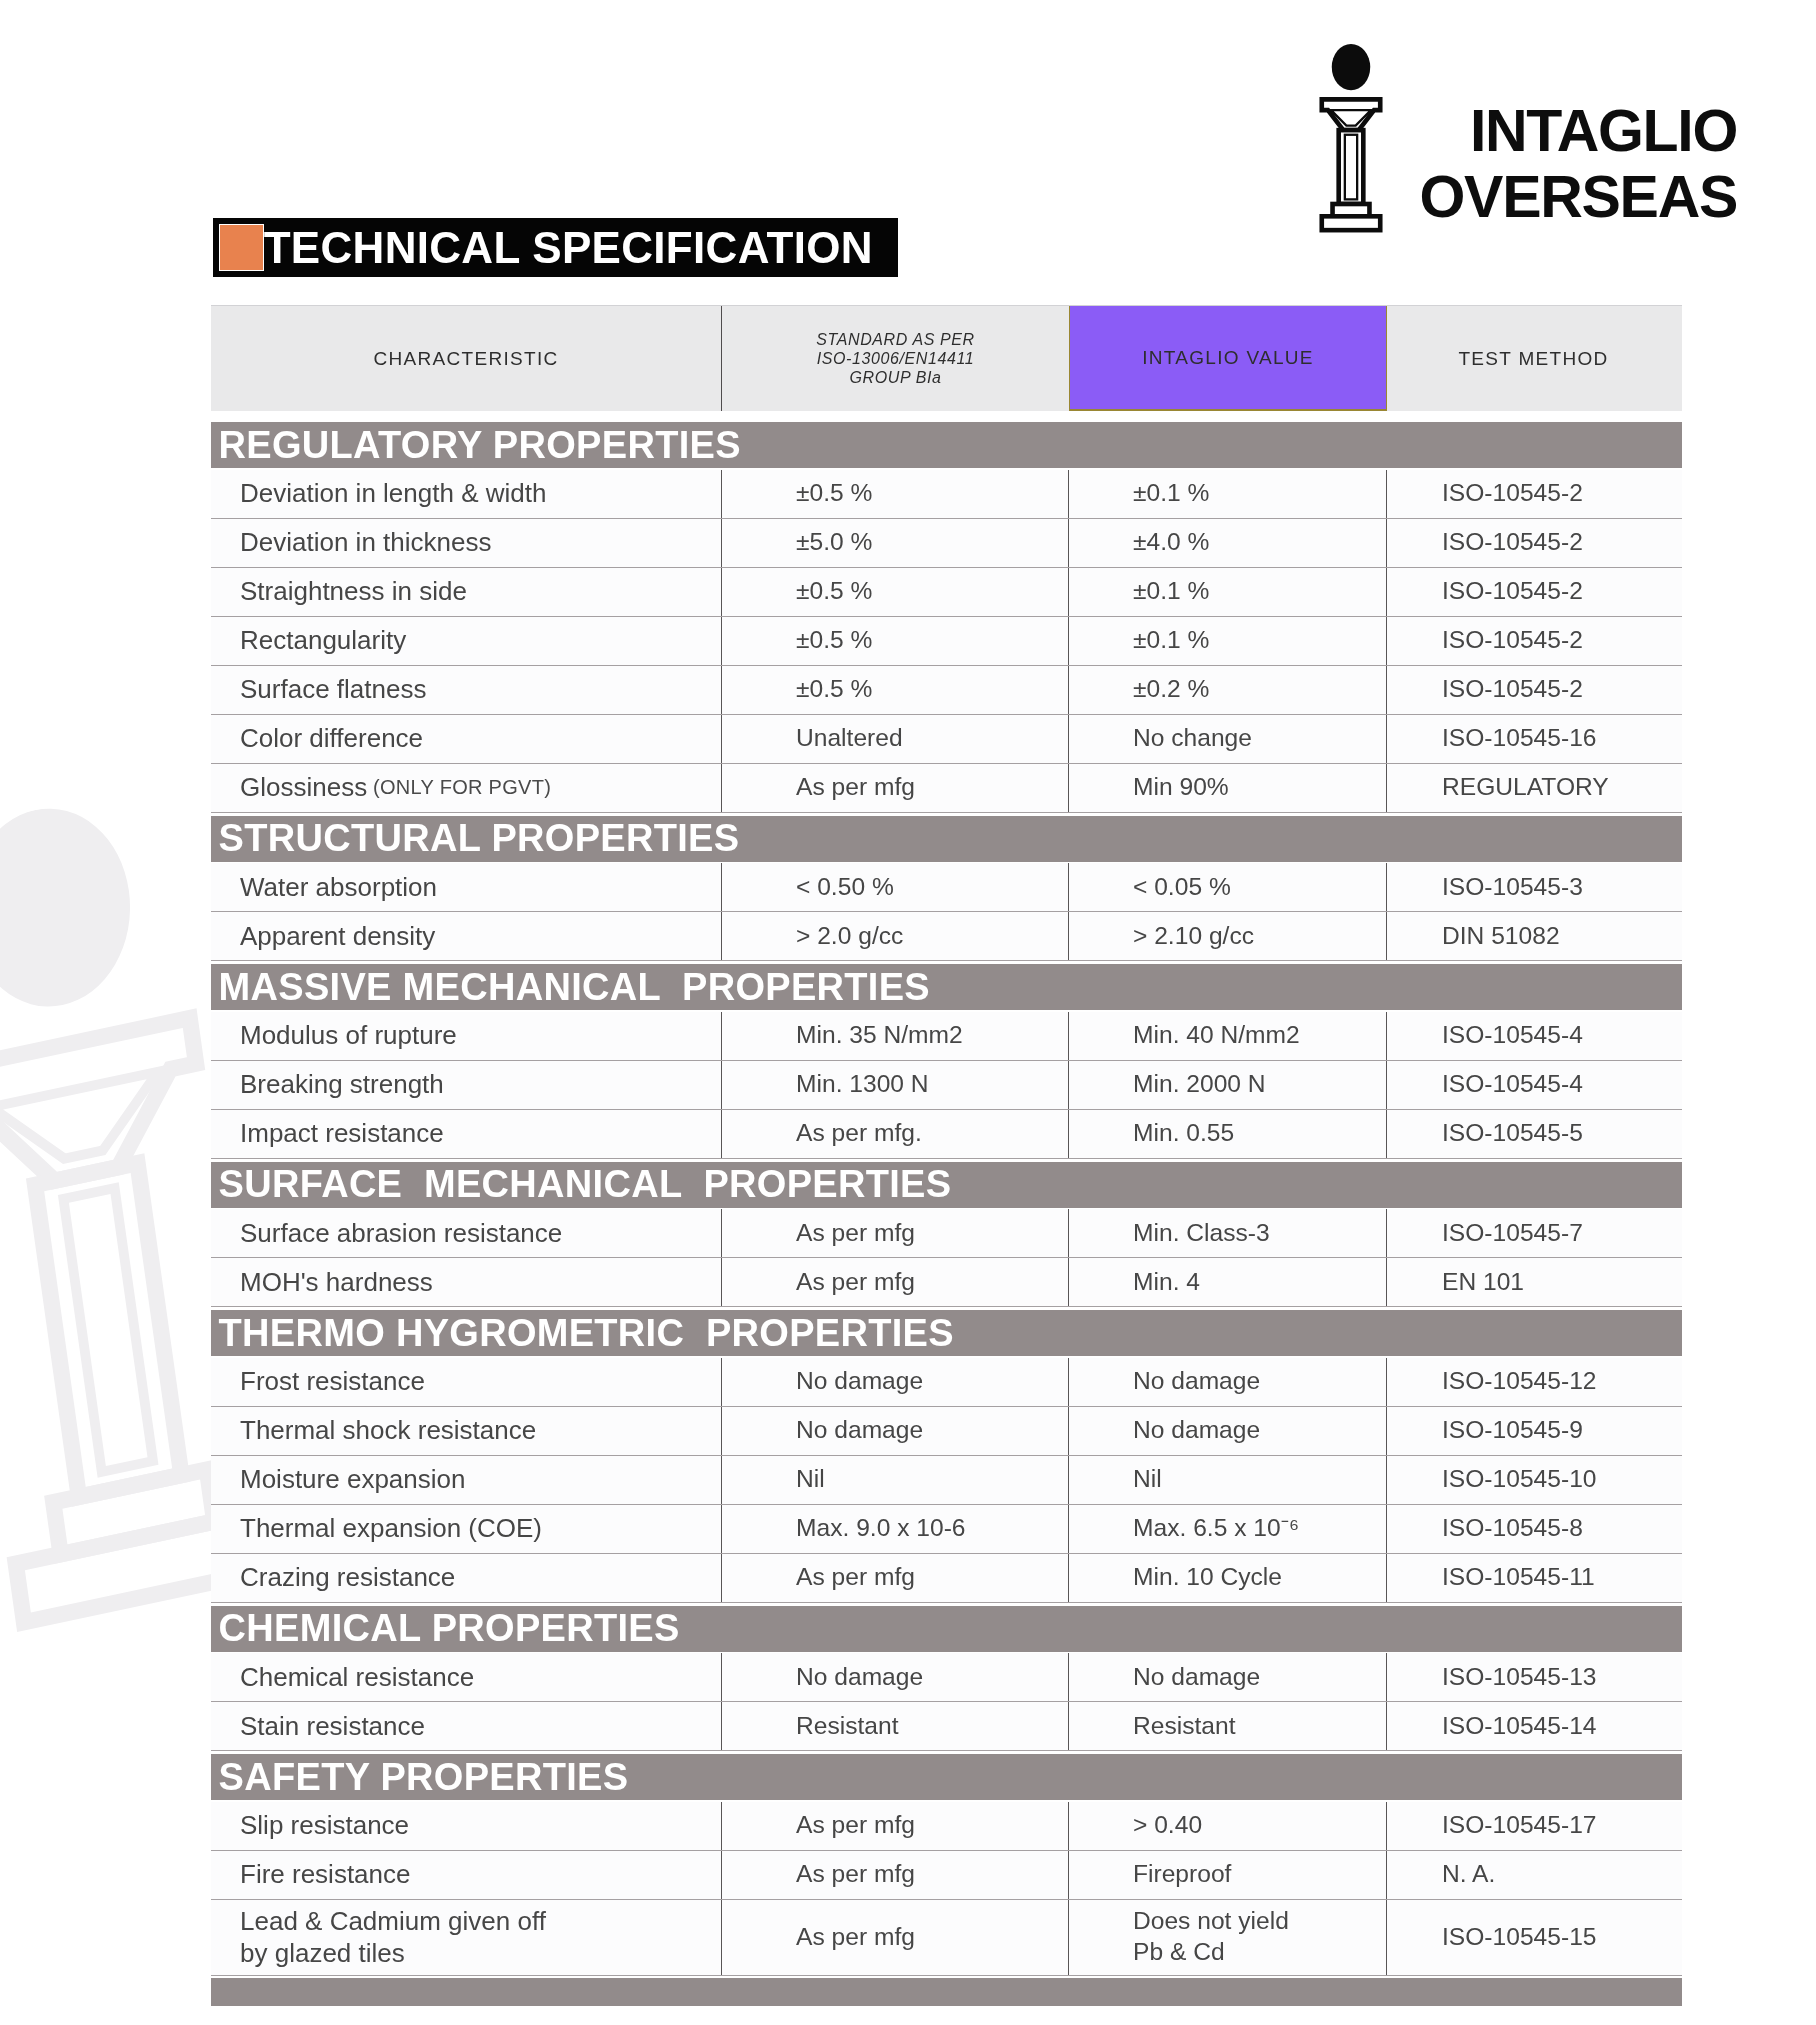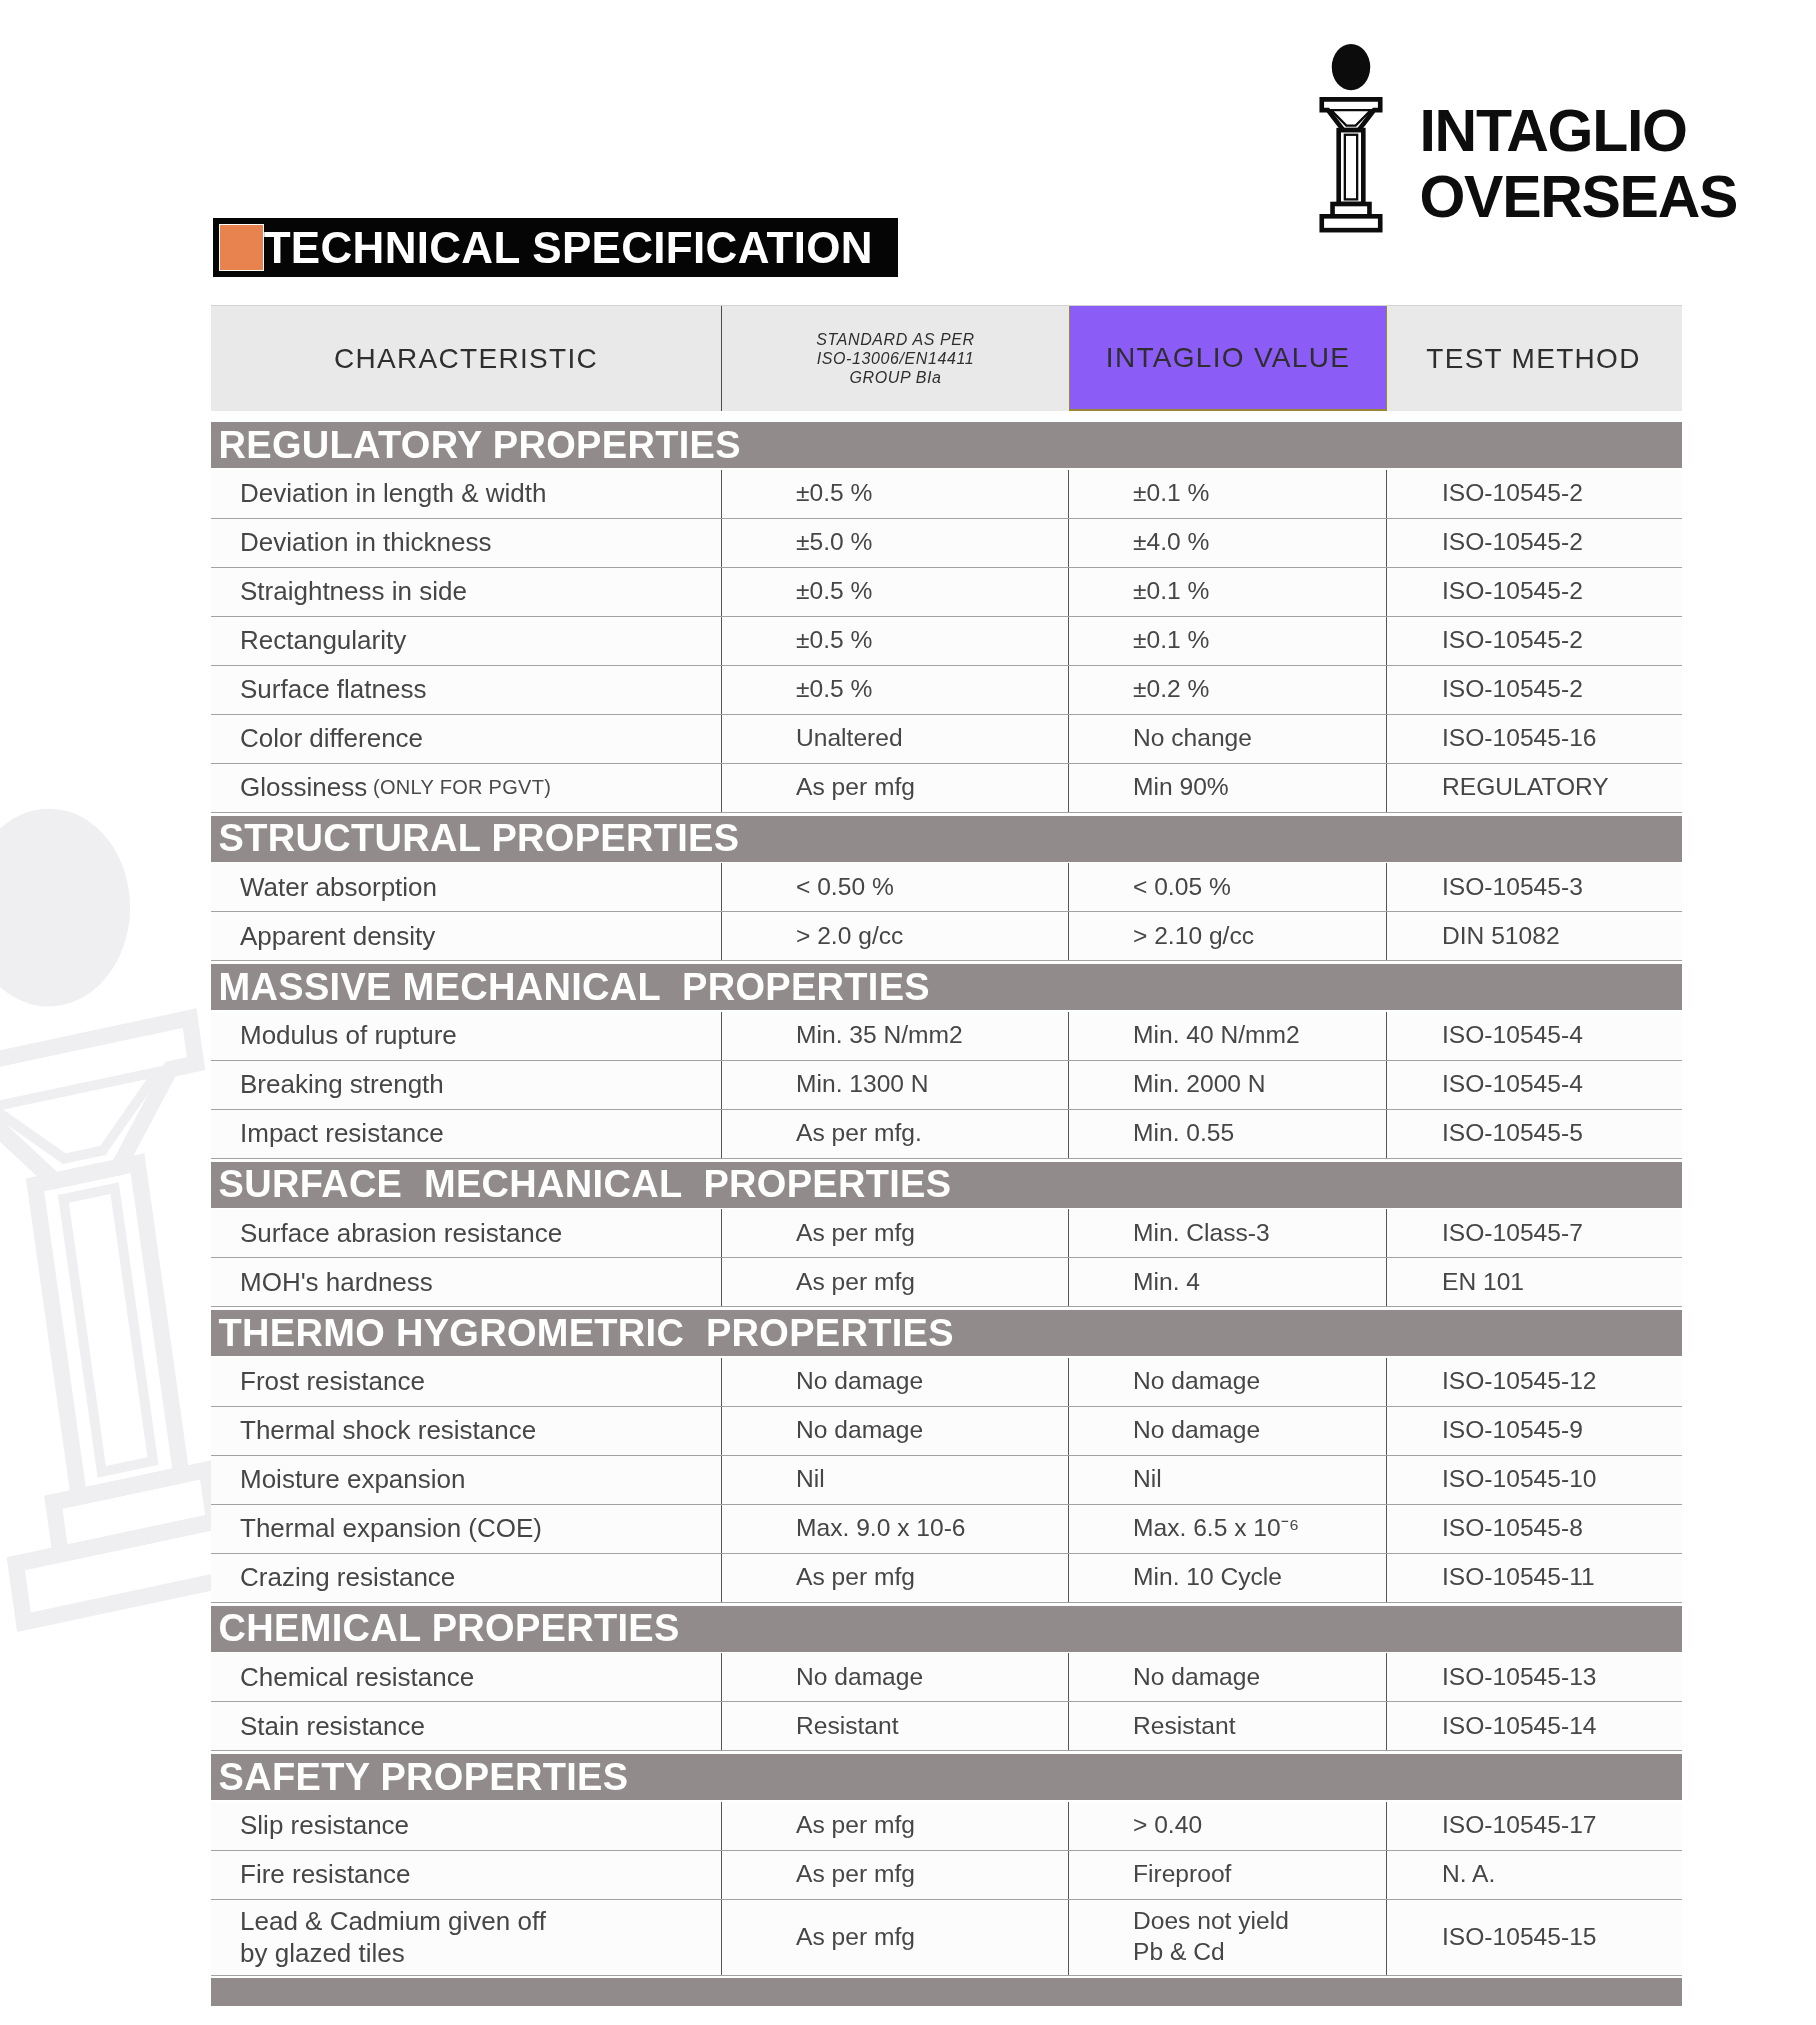--- a/index.html
+++ b/index.html
@@ -10,42 +10,42 @@
     background:#ffffff; overflow:hidden;
   }
 
   
   .watermark {
     position:absolute; left:-189px; top:807px; width:567px; height:851px;
     transform:rotate(-12deg) skewX(-4deg); z-index:0; pointer-events:none;
   }
 
   
-  .logo { position:absolute; top:44px; right:79px; display:flex; gap:12.6px; z-index:2; }
+  .logo { position:absolute; top:44px; right:79px; display:flex; gap:12.6px; z-index:2;text-align:right; }
   .logo-icon { width:112px; height:200px; }
   .logo-text { margin-top:54px; font-weight:800; font-size:59px; line-height:1.12; letter-spacing:-1.3px; color:#0d0d0d; }
 
   
   .title-bar {
     position:absolute; left:213px; top:218px; width:685px; height:59px; z-index:2;
     background:#050505; display:flex; align-items:center; padding:0 7.6px 0 5.7px;
   }
   .title-square { width:45px; height:47px; background:var(--accent,#e8824e); border:1.9px solid #ffffff; flex:0 0 auto; }
   .title-text { color:#ffffff; font-weight:bold; font-size:44px; letter-spacing:0.3px; white-space:nowrap; }
 
   
   .spec-table { position:absolute; left:211px; top:305px; width:1471px; z-index:1; }
 
   .thead {
     display:flex; height:106px; background:var(--header-bg,#e9e9ea);
     border-top:1.3px solid #d2d2d5; margin-bottom:11.3px;
   }
   .hcell {
     display:flex; align-items:center; justify-content:center; text-align:center;
-    color:#2e2e2e; font-size:28px; letter-spacing:1.3px; white-space:pre-line;
+    color:#2e2e2e; font-size:19px; letter-spacing:1.3px; white-space:pre-line;
   }
   .hc1 { width:511px; border-right:1.9px solid #4f4c4d; }
   .hc2 { width:347px; font-size:16px; line-height:1.2; letter-spacing:0.6px;font-style:italic; }
   .hc3 { width:318px; background:#8b5cf6; border-left:1.9px solid #9a8733; border-right:1.9px solid #9a8733; border-bottom:2.5px solid #9a8733; }
   .hc4 { width:293px; }
 
   .section-bar {
     height:46px; background:var(--bar-gray,#928b8b); margin:3.2px 0 1.3px 0;
     color:#ffffff; font-weight:bold; font-size:38px; letter-spacing:0.3px;
     display:flex; align-items:center; padding-left:7.6px; white-space:pre;

